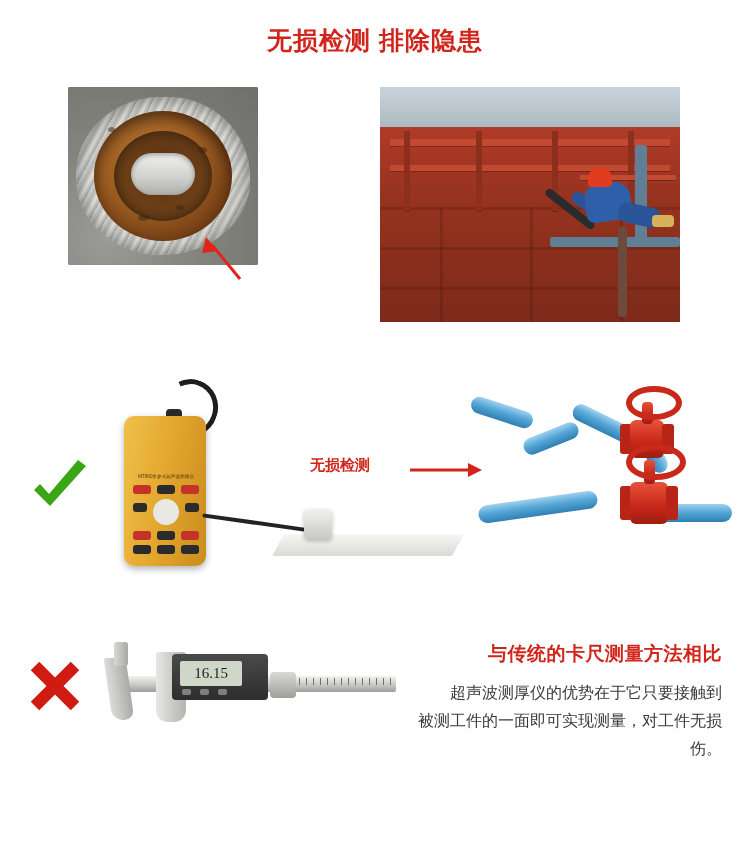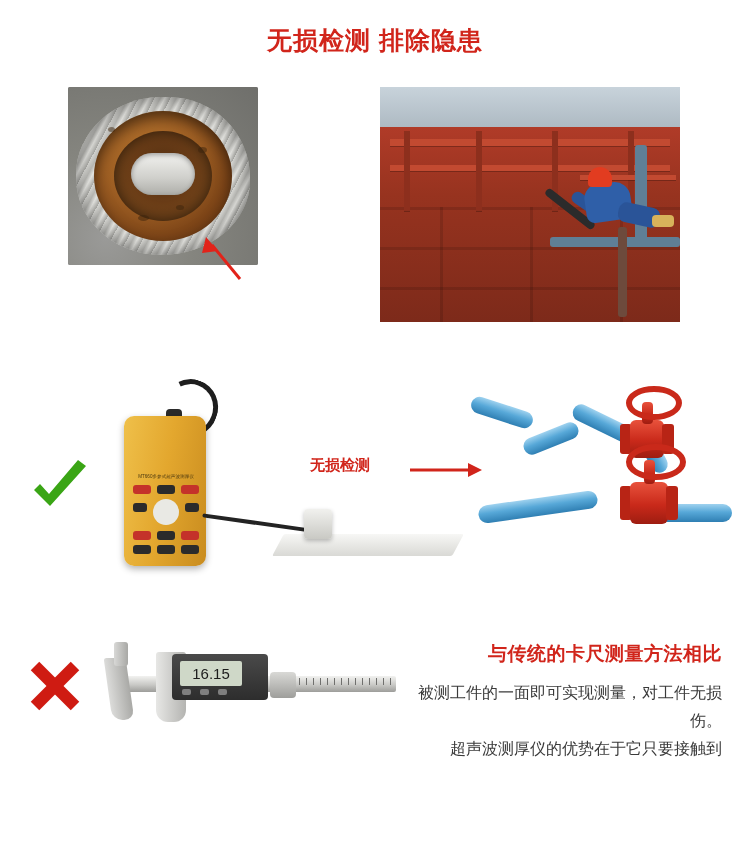--- a/index.html
+++ b/index.html
@@ -427,21 +427,21 @@
     background: linear-gradient(180deg,#4a4a4a 0%,#2d2d2d 100%);
     border-radius: 4px;
   }
   .cal-lcd {
     position: absolute;
     left: 80px; top: 27px;
     width: 62px; height: 25px;
     background: #cfd8c8;
     border-radius: 2px;
     color: #1c1c1c;
-    font-family: Liberation Sans, sans-serif;
+    font-family: Liberation Serif, serif;
     font-size: 15px;
     line-height: 25px;
     text-align: center;
     letter-spacing: 0px;
   }
   .cal-btn {
     position: absolute;
     width: 9px; height: 6px;
     background: #7f7f7f;
     border-radius: 2px;
@@ -620,19 +620,19 @@
       <div class="cal-lcd">16.15</div>
       <div class="cal-btn" style="left:82px;top:55px;"></div>
       <div class="cal-btn" style="left:100px;top:55px;"></div>
       <div class="cal-btn" style="left:118px;top:55px;"></div>
       <div class="cal-thumb"></div>
     </div>
 
     <div class="sec3-text">
       <div class="sec3-title">与传统的卡尺测量方法相比</div>
       <div class="sec3-body">
+        <div>超声波测厚仪的优势在于它只要接触到</div>
         <div>被测工件的一面即可实现测量，对工件无损伤。</div>
-        <div>超声波测厚仪的优势在于它只要接触到</div>
       </div>
     </div>
   </div>
 
 </div>
 
 </body></html>

